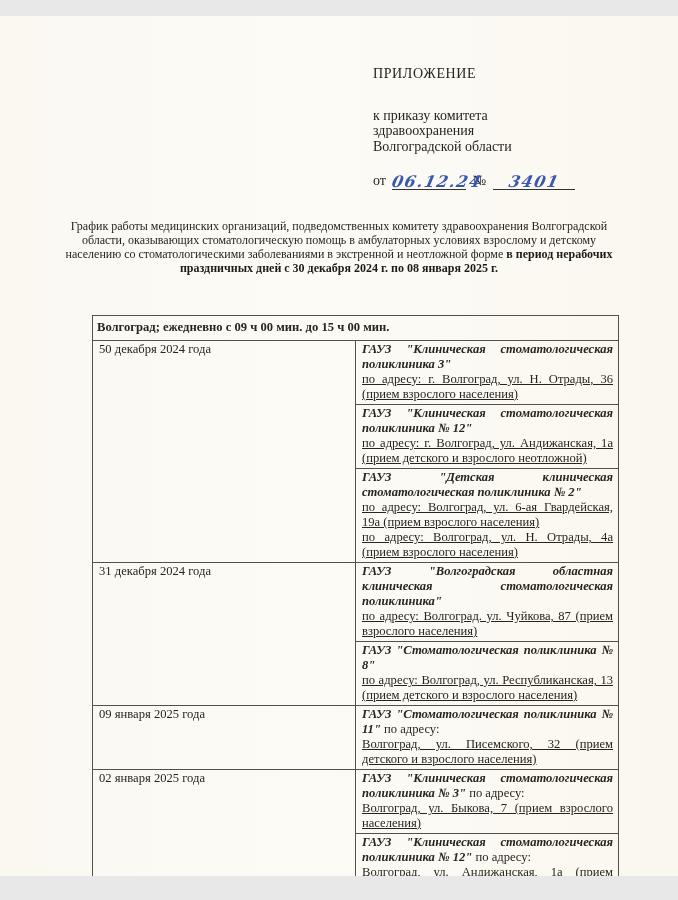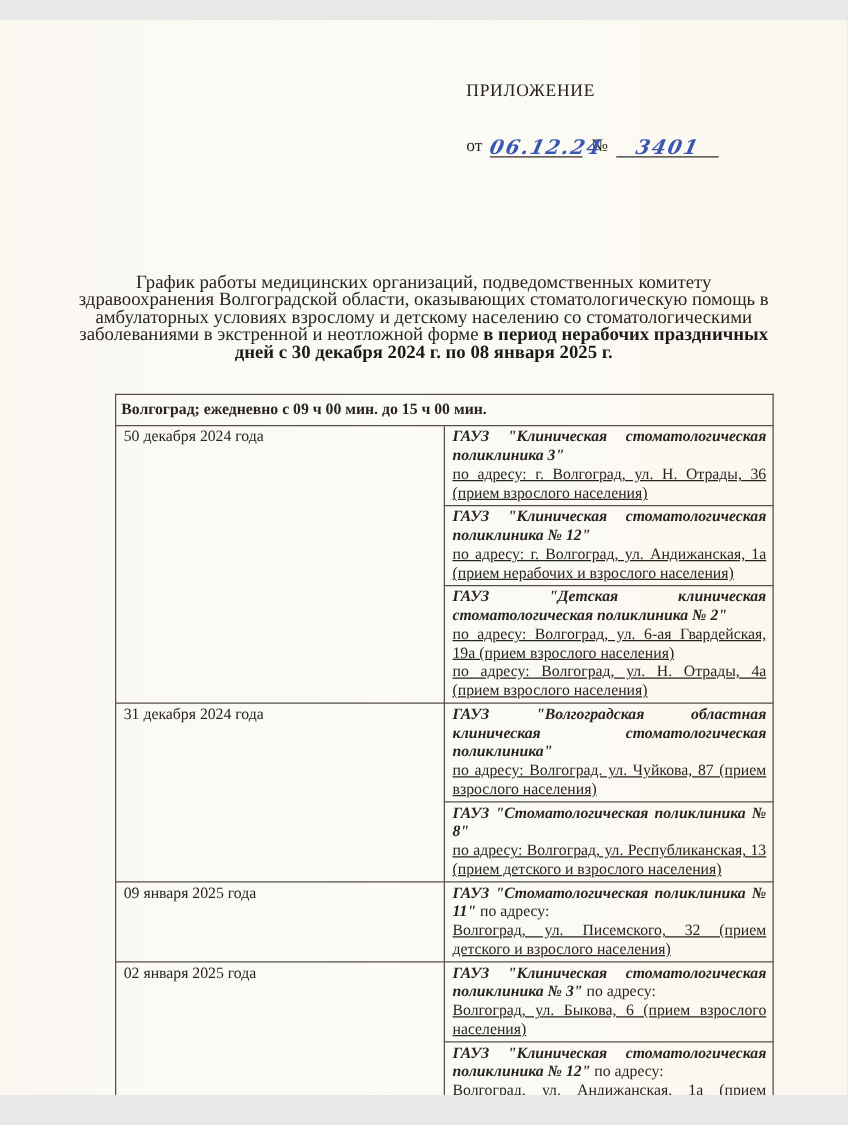--- a/index.html
+++ b/index.html
@@ -31,21 +31,21 @@
     display:inline-block;color:#3a58b2;font-style:italic;font-weight:bold;
     font-size:16px;letter-spacing:1.5px;
     font-family:"DejaVu Serif",serif;
     transform:skewX(-12deg);
     position:relative;top:2px;
   }
 
   
   .doc-title{
     position:absolute;left:58px;top:204px;width:562px;
-    text-align:center;font-size:15px;line-height:13.9px;
+    text-align:center;font-size:12px;line-height:13.9px;
   }
   .doc-title b{color:#1d1b16;}
 
   
   .schedule{
     position:absolute;left:92px;top:299px;width:527px;
     border-collapse:collapse;
     font-size:12.6px;line-height:15px;
     table-layout:fixed;
   }
@@ -63,20 +63,25 @@
   .org-name{font-weight:bold;font-style:italic;}
   .org-detail{text-align:justify;text-decoration:underline;}
 </style>
 </head>
 <body>
 
 <div class="page">
 
   <div class="appendix-block">
     <div class="appendix-title">ПРИЛОЖЕНИЕ</div>
+    <div class="order-lines">
+      <div>к приказу комитета</div>
+      <div>здравоохранения</div>
+      <div>Волгоградской области</div>
+    </div>
     <div class="order-number-line">
       <span>от</span>
       <span class="written-field wf-date"><span class="ink">06.12.24</span></span>
       <span>№</span>
       <span class="written-field wf-num"><span class="ink">3401</span></span>
     </div>
   </div>
 
   <div class="doc-title">
     <span>График работы медицинских организаций, подведомственных комитету здравоохранения Волгоградской области, оказывающих стоматологическую помощь в амбулаторных условиях взрослому и детскому населению со стоматологическими заболеваниями в экстренной и неотложной форме </span><b>в период нерабочих праздничных дней с 30 декабря 2024 г. по 08 января 2025 г.</b>
@@ -87,39 +92,39 @@
       <tr>
         <th colspan="2">Волгоград; ежедневно с 09 ч 00 мин. до 15 ч 00 мин.</th>
       </tr>
     </thead>
     <tbody>
         <tr>
           <td class="date-cell" rowspan="3">50 декабря 2024 года</td>
           <td class="org-cell"><span class="org-name">ГАУЗ "Клиническая стоматологическая поликлиника 3"</span><div class="org-detail">по адресу: г. Волгоград, ул. Н. Отрады, 36 (прием взрослого населения)</div></td>
         </tr>
         <tr>
-          <td class="org-cell"><span class="org-name">ГАУЗ "Клиническая стоматологическая поликлиника № 12"</span><div class="org-detail">по адресу: г. Волгоград, ул. Андижанская, 1а (прием нерабочих и взрослого населения)</div></td>
+          <td class="org-cell"><span class="org-name">ГАУЗ "Клиническая стоматологическая поликлиника № 12"</span><div class="org-detail">по адресу: г. Волгоград, ул. Андижанская, 1а (прием детского и взрослого неотложной)</div></td>
         </tr>
         <tr>
           <td class="org-cell"><span class="org-name">ГАУЗ "Детская клиническая стоматологическая поликлиника № 2"</span><div class="org-detail">по адресу: Волгоград, ул. 6-ая Гвардейская, 19а (прием взрослого населения)</div><div class="org-detail">по адресу: Волгоград, ул. Н. Отрады, 4а (прием взрослого населения)</div></td>
         </tr>
         <tr>
           <td class="date-cell" rowspan="2">31 декабря 2024 года</td>
           <td class="org-cell"><span class="org-name">ГАУЗ "Волгоградская областная клиническая стоматологическая поликлиника"</span><div class="org-detail">по адресу: Волгоград. ул. Чуйкова, 87 (прием взрослого населения)</div></td>
         </tr>
         <tr>
           <td class="org-cell"><span class="org-name">ГАУЗ "Стоматологическая поликлиника № 8"</span><div class="org-detail">по адресу: Волгоград, ул. Республиканская, 13 (прием детского и взрослого населения)</div></td>
         </tr>
         <tr>
           <td class="date-cell" rowspan="1">09 января 2025 года</td>
           <td class="org-cell"><span class="org-name">ГАУЗ "Стоматологическая поликлиника № 11"</span><span> по адресу:</span><div class="org-detail">Волгоград, ул. Писемского, 32 (прием детского и взрослого населения)</div></td>
         </tr>
         <tr>
           <td class="date-cell" rowspan="3">02 января 2025 года</td>
-          <td class="org-cell"><span class="org-name">ГАУЗ "Клиническая стоматологическая поликлиника № 3"</span><span> по адресу:</span><div class="org-detail">Волгоград, ул. Быкова, 6 (прием взрослого населения)</div></td>
+          <td class="org-cell"><span class="org-name">ГАУЗ "Клиническая стоматологическая поликлиника № 3"</span><span> по адресу:</span><div class="org-detail">Волгоград, ул. Быкова, 7 (прием взрослого населения)</div></td>
         </tr>
         <tr>
           <td class="org-cell"><span class="org-name">ГАУЗ "Клиническая стоматологическая поликлиника № 12"</span><span> по адресу:</span><div class="org-detail">Волгоград, ул. Андижанская, 1а (прием детского и взрослого населения)</div></td>
         </tr>
         <tr>
           <td class="org-cell"><span class="org-name">ГАУЗ "Детская клиническая стоматологическая поликлиника № 2"</span></td>
         </tr>
       </tbody>
   </table>
 

